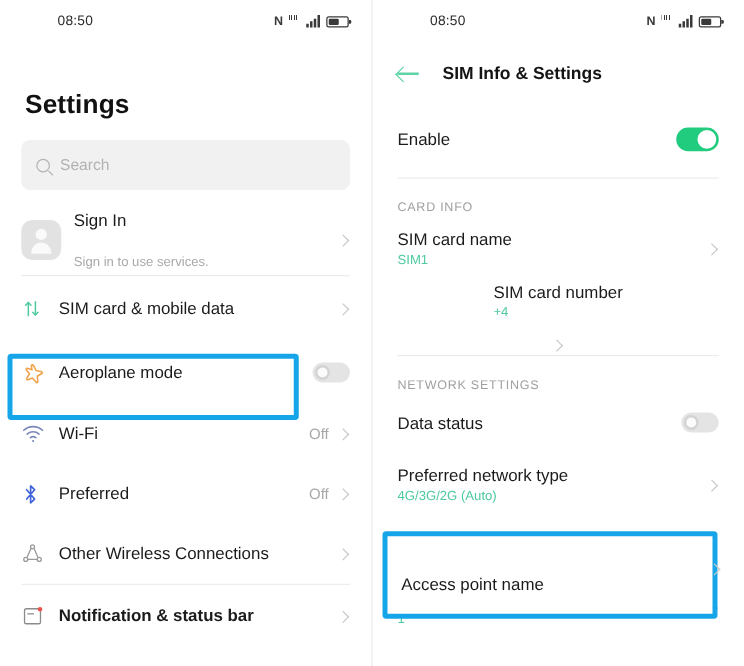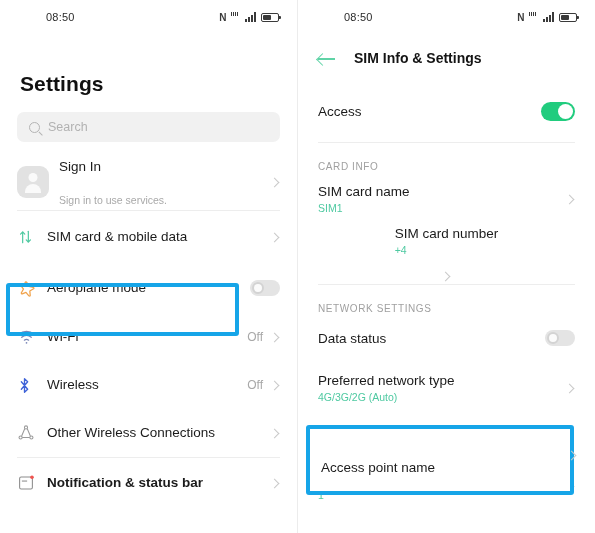--- a/index.html
+++ b/index.html
@@ -63,21 +63,21 @@
   
   .page-title {
     font-size: 21px;
     font-weight: bold;
     color: #111;
     padding: 38px 20px 0 20px;
     letter-spacing: .1px;
   }
   .search {
     margin: 16px 17px 0 17px;
-    height: 30px;
+    height: 40px;
     background: #f1f1f1;
     border-radius: 7px;
     display: flex;
     align-items: center;
     padding: 0 12px;
     gap: 8px;
   }
   .search .magnifier {
     width: 11px; height: 11px; border: 1.3px solid #b4b4b4;
     border-radius: 50%; position: relative; flex: none;
@@ -289,21 +289,21 @@
         <span class="chev"></span>
       </div>
 
       <div class="row">
         <span class="ico">
           <svg width="15" height="19" viewBox="0 0 18 24" fill="none" stroke="#3f63d8" stroke-width="1.7" stroke-linecap="round" stroke-linejoin="round">
             <path d="M5 7.3L13 16.7 9 20.5V3.5l4 3.8L5 16.7"></path>
           </svg>
         </span>
         <div class="txt">
-            <div class="label">Wireless</div>
+            <div class="label">Preferred</div>
           </div>
         <span class="value">Off</span>
         <span class="chev"></span>
       </div>
 
       <div class="row">
         <span class="ico">
           <svg width="18" height="18" viewBox="0 0 24 24" fill="none" stroke="#9a9a9a" stroke-width="1.4">
             <circle cx="12" cy="4.6" r="2.1"></circle>
             <circle cx="4.8" cy="18" r="2.1"></circle>
@@ -357,21 +357,21 @@
       </span>
     </div>
 
     <div class="appbar">
       <span class="backarrow"></span>
       <span class="appbar-title">SIM Info &amp; Settings</span>
     </div>
 
     <div class="r-row" style="min-height:62px;margin-top:14px;">
       <div class="txt">
-          <div class="label">Access</div>
+          <div class="label">Enable</div>
         </div>
       <span class="toggle on"></span>
     </div>
 
     <div class="r-div"></div>
 
     <div class="section-hdr" style="margin-top:18px;">CARD INFO</div>
 
     <div class="r-row" style="min-height:54px;">
       <div class="txt">

